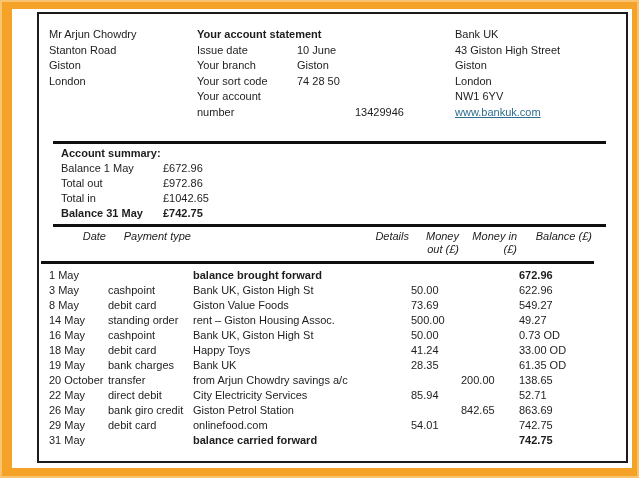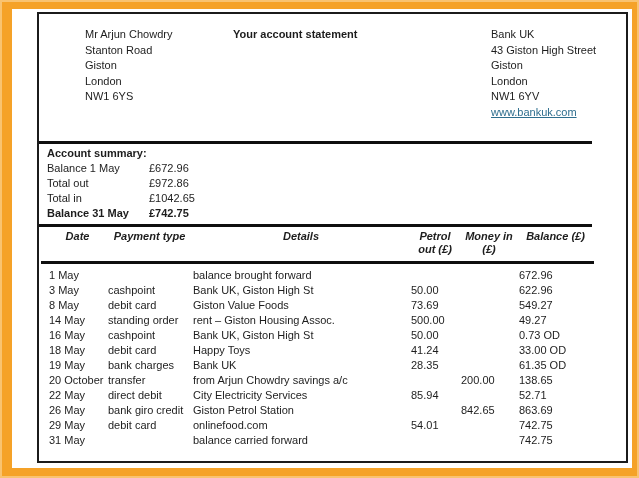--- a/index.html
+++ b/index.html
@@ -18,53 +18,53 @@
   .doc {
     width:100%; height:100%; box-sizing:border-box;
     border:2px solid #1b1b1b; background:#fff;
     padding:13px 6px 0 0;
     font-size:11px; color:#1d1d1d; overflow:hidden;
   }
   .bold { font-weight:700; }
 
   
   .header { display:flex; margin-left:10px; line-height:15.5px; }
-  .col-customer { width:148px;margin-left:36px; }
+  .col-customer { width:148px; }
   .col-stmt { width:258px; }
   .col-bank { flex:1; }
   .stmt-title { margin-bottom:0; }
   .stmt-row .label { display:inline-block; width:100px; }
   .stmt-rows .stmt-row:nth-child(4) .value { margin-left:58px; }
   .link { text-decoration:underline; cursor:pointer; }
 
   
   .summary {
-    margin:21px 0 0 0; width:553px; box-sizing:border-box;
+    margin:21px 0 0 14px; width:553px; box-sizing:border-box;
     border-top:3px solid #0f0f0f; border-bottom:3px solid #0f0f0f;
     padding:2px 0 3px 8px; line-height:15px;
   }
   .sum-row .label { display:inline-block; width:102px; }
 
   
   table.tx {
     margin-left:2px; width:553px; border-collapse:collapse;
     table-layout:fixed; font-size:11px; color:#1d1d1d;
   }
   .tx th {
-    font-style:italic; font-weight:700; text-align:center; vertical-align:top;
+    font-style:italic; font-weight:400; text-align:right; vertical-align:top;
     line-height:12.5px; padding:3px 2px 6px 0;
     border-bottom:3px solid #0f0f0f;
   }
   .tx th:first-child { padding-left:8px; }
   .tx td { line-height:15px; padding:0 2px 0 0; vertical-align:top;
            white-space:nowrap; overflow:hidden; }
   .tx td.c-date { padding-left:8px; }
   .tx tbody tr:first-child td { padding-top:4px; }
   .tx tr.bold td { font-weight:400;margin-top:23px; }
-  .tx tr.bold td.c-details, .tx tr.bold td.c-bal { font-weight:400; }
+  .tx tr.bold td.c-details, .tx tr.bold td.c-bal { font-weight:700; }
 </style>
 </head>
 <body>
 
 <div class="frame" style="background: rgb(245, 162, 40);">
   <div class="inner">
     <div class="doc">
 
       <div class="header">
 
@@ -72,26 +72,44 @@
 
             <div class="line">Mr Arjun Chowdry</div>
 
 
             <div class="line">Stanton Road</div>
 
             <div class="line">Giston</div>
 
             <div class="line">London</div>
 
-            <div class="line">NW1 6YS</div>
 
         </div>
 
         <div class="col-stmt">
           <div class="stmt-title bold">Your account statement</div>
+          <div class="stmt-rows">
+
+              <div class="stmt-row">
+                <span class="label">Issue date</span><span class="value">10 June</span>
+              </div>
+
+              <div class="stmt-row">
+                <span class="label">Your branch</span><span class="value">Giston</span>
+              </div>
+
+              <div class="stmt-row">
+                <span class="label">Your sort code</span><span class="value">74 28 50</span>
+              </div>
+
+              <div class="stmt-row">
+                <span class="label">Your account number</span><span class="value">13429946</span>
+              </div>
+
+          </div>
         </div>
 
         <div class="col-bank">
 
             <div class="line">Bank UK</div>
 
             <div class="line">43 Giston High Street</div>
 
             <div class="line">Giston</div>
 
@@ -133,21 +151,21 @@
             <col style="width:218px">
           <col style="width:50px">
             <col style="width:58px">
             <col style="width:75px">
         </colgroup>
         <thead>
           <tr>
             <th>Date</th>
             <th>Payment type</th>
             <th>Details</th>
-            <th>Petrol out (£)</th>
+            <th>Money out (£)</th>
             <th>Money in (£)</th>
             <th>Balance (£)</th>
           </tr>
         </thead>
         <tbody>
 
             <tr class="bold">
               <td class="c-date">1 May</td>
               <td class="c-type"></td>
               <td class="c-details">balance brought forward</td>

